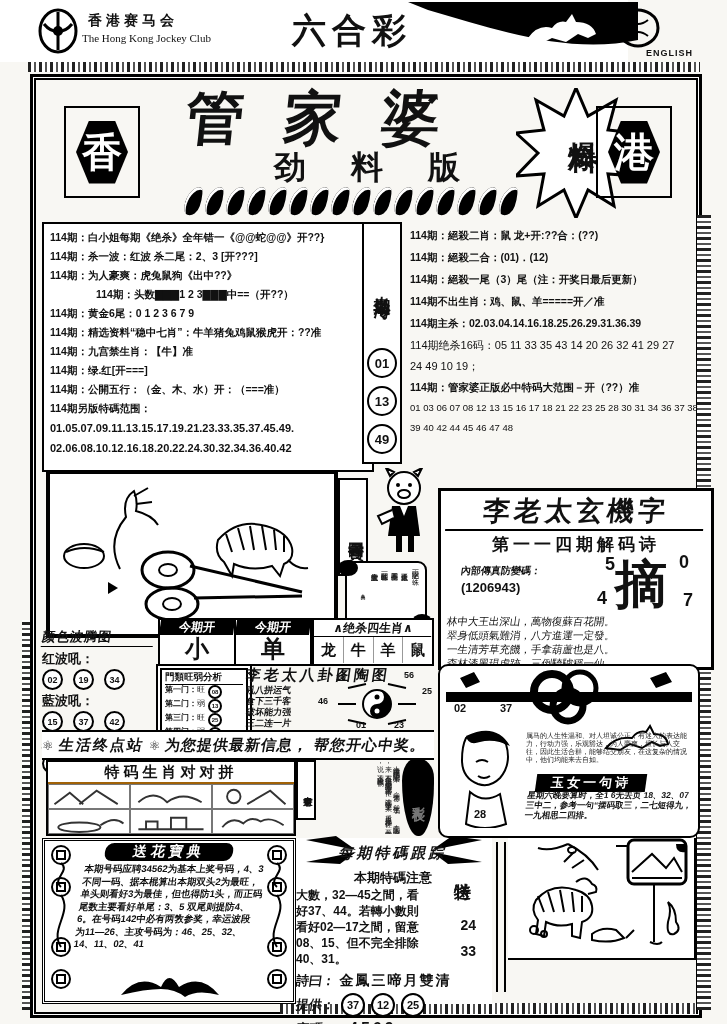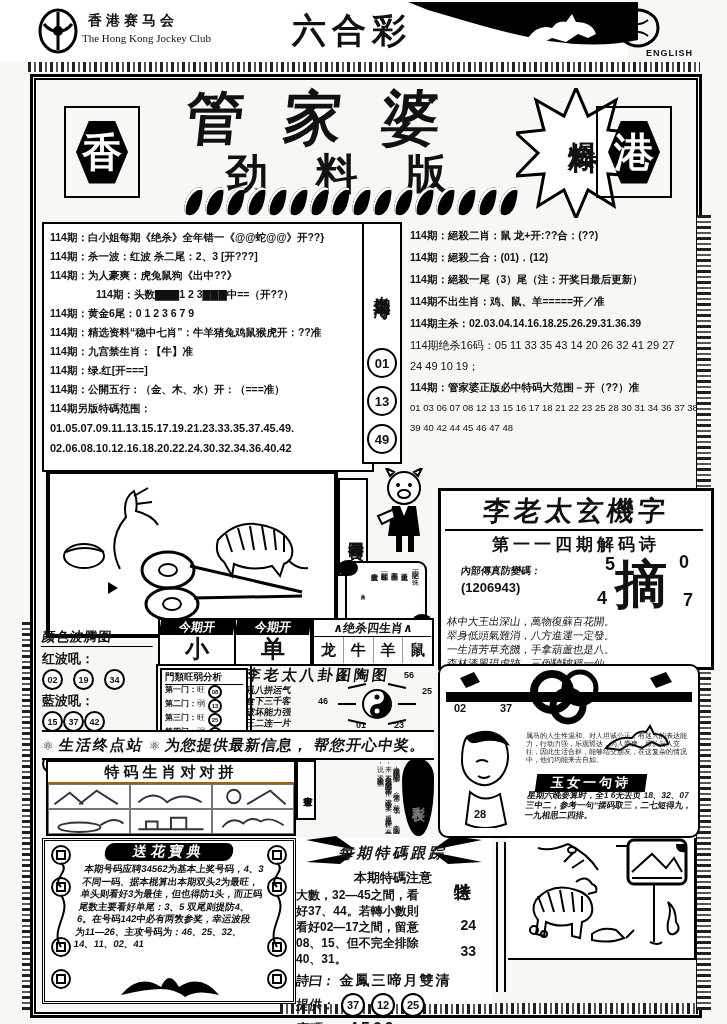--- a/index.html
+++ b/index.html
@@ -58,21 +58,21 @@
 
   <div class="abs pattern-v" style="left:697px;top:215px;width:14px;height:795px;"></div>
   <div class="abs pattern-v" style="left:22px;top:620px;width:8px;height:390px;"></div>
   <div class="abs pattern-h" style="left:280px;top:1003px;width:416px;height:11px;"></div>
 
   <div class="abs" style="left:36px;top:80px;width:656px;height:138px;">
     <div class="abs" style="left:28px;top:26px;width:72px;height:88px;border:2px solid #000;display:flex;align-items:center;justify-content:center;">
       <span class="b" style="font-size:40px;background:#000;color:#fff;padding:4px 6px;clip-path:polygon(25% 0,75% 0,100% 50%,75% 100%,25% 100%,0 50%);">香</span>
     </div>
     <div class="abs b" style="left:150px;top:0px;width:380px;font-size:58px;letter-spacing:40px;font-family:'DejaVu Serif','Liberation Serif',serif;transform:skewX(-6deg);">管家婆</div>
-    <div class="abs b" style="left:190px;top:66px;width:300px;font-size:42px;text-align:left;letter-spacing:18px;">劲 料 版</div>
+    <div class="abs b" style="left:190px;top:66px;width:300px;font-size:32px;text-align:center;letter-spacing:18px;">劲 料 版</div>
     <div class="abs" style="left:480px;top:8px;width:120px;height:130px;">
       <svg width="120" height="130" viewBox="0 0 120 130" class="abs" style="left:0;top:0;">
         <polygon points="60,0 72,28 100,12 92,42 120,45 98,65 120,88 92,86 98,118 72,102 60,130 48,102 22,118 28,86 0,88 22,65 0,45 28,42 20,12 48,28" fill="#fff" stroke="#000" stroke-width="3"></polygon>
       </svg>
       <div class="abs b vt" style="left:46px;top:30px;font-size:30px;">爆料</div>
     </div>
     <div class="abs" style="left:560px;top:26px;width:72px;height:88px;border:2px solid #000;display:flex;align-items:center;justify-content:center;">
       <span class="b" style="font-size:40px;background:#000;color:#fff;padding:4px 6px;clip-path:polygon(25% 0,75% 0,100% 50%,75% 100%,25% 100%,0 50%);">港</span>
     </div>
     <div class="abs" style="left:150px;top:106px;display:flex;gap:6px;">
@@ -181,21 +181,21 @@
   <div class="abs" style="left:42px;top:628px;width:112px;height:102px;">
     <div class="b" style="font-size:13px;transform:skewX(-8deg);letter-spacing:1px;border-bottom:1px solid #000;">颜色波腾图</div>
     <div style="margin-top:2px;">
       <span class="b" style="font-size:13px;">红波吼：</span>
       <div style="display:flex;gap:10px;margin:1px 0;">
         <span class="circ" style="width:17px;height:17px;font-size:9px;">02</span>
         <span class="circ" style="width:17px;height:17px;font-size:9px;">19</span>
         <span class="circ" style="width:17px;height:17px;font-size:9px;">34</span>
       </div>
       <span class="b" style="font-size:13px;">藍波吼：</span>
-      <div style="display:flex;margin:1px 0;">
+      <div style="display:flex;gap:10px;margin:1px 0;">
         <span class="circ" style="width:17px;height:17px;font-size:9px;">15</span>
         <span class="circ" style="width:17px;height:17px;font-size:9px;">37</span>
         <span class="circ" style="width:17px;height:17px;font-size:9px;">42</span>
       </div>
       <span class="b" style="font-size:13px;">綠波吼：</span>
       <div style="display:flex;gap:10px;margin:1px 0;">
         <span class="circ" style="width:17px;height:17px;font-size:9px;">06</span>
         <span class="circ" style="width:17px;height:17px;font-size:9px;">21</span>
         <span class="circ" style="width:17px;height:17px;font-size:9px;">33</span>
       </div>

